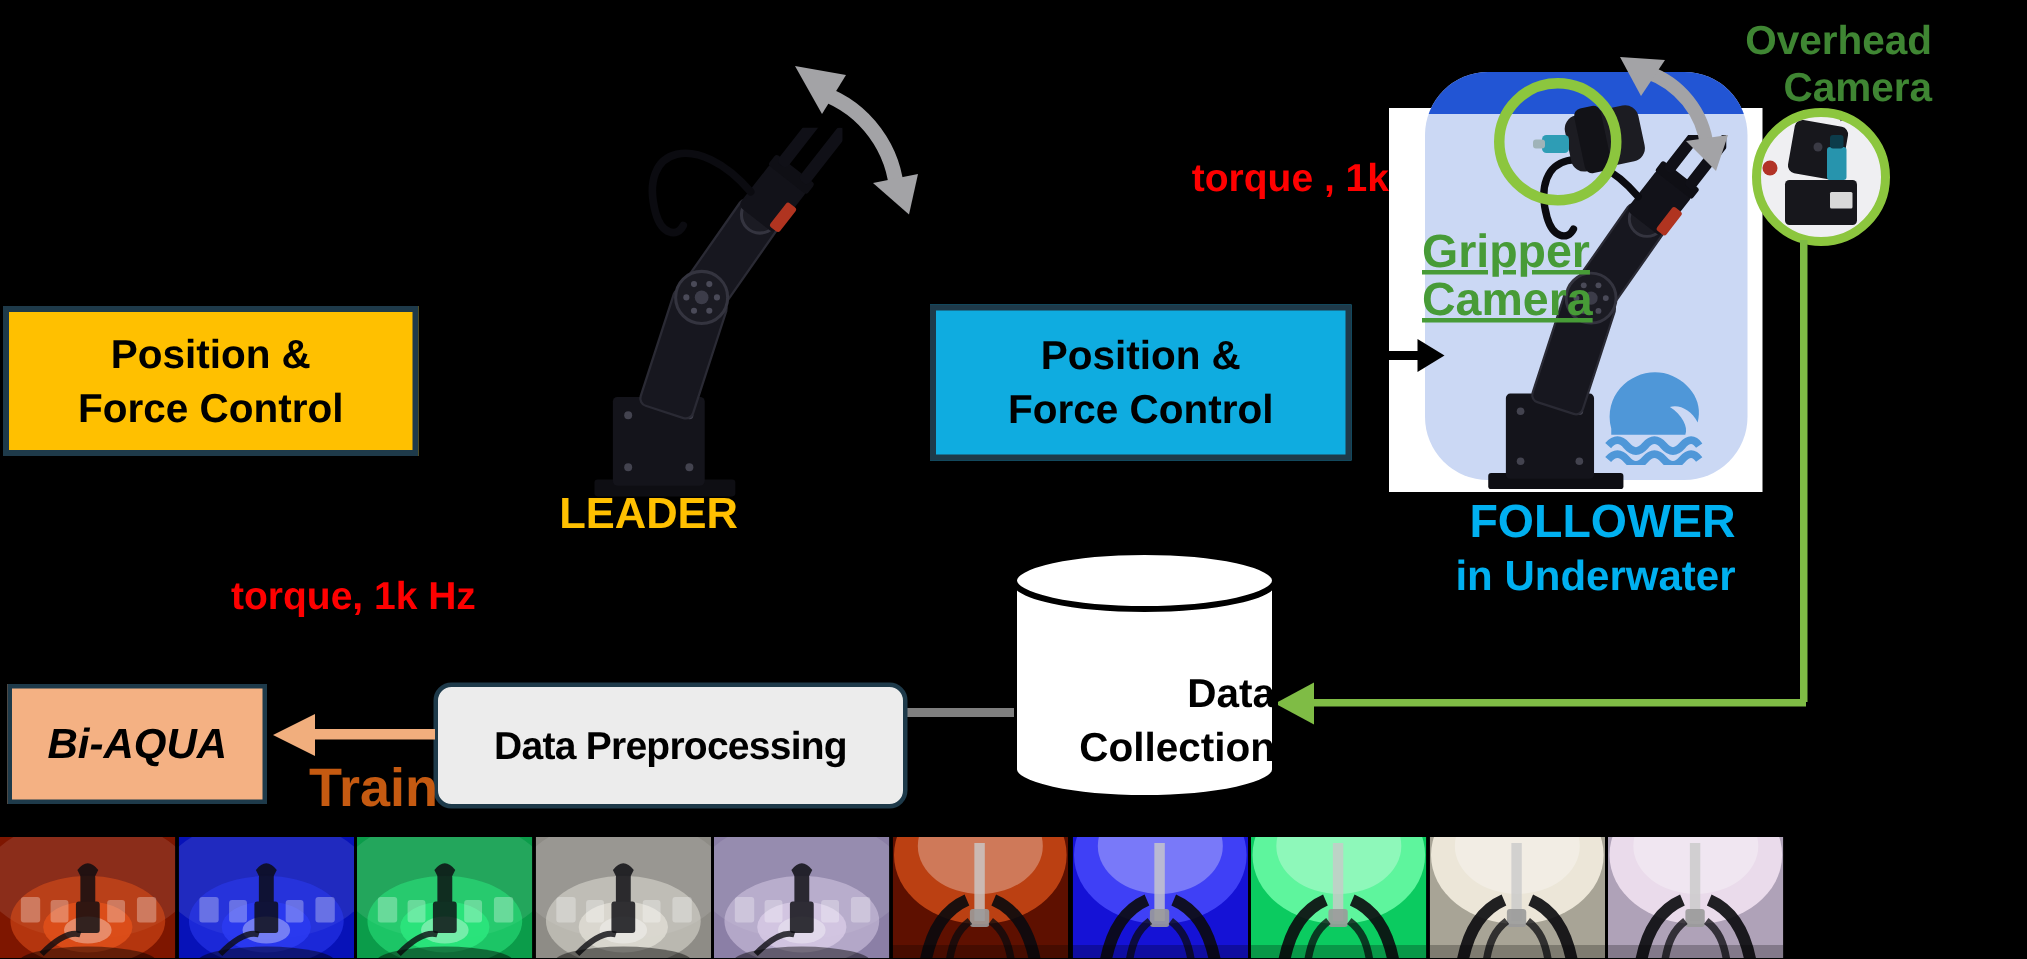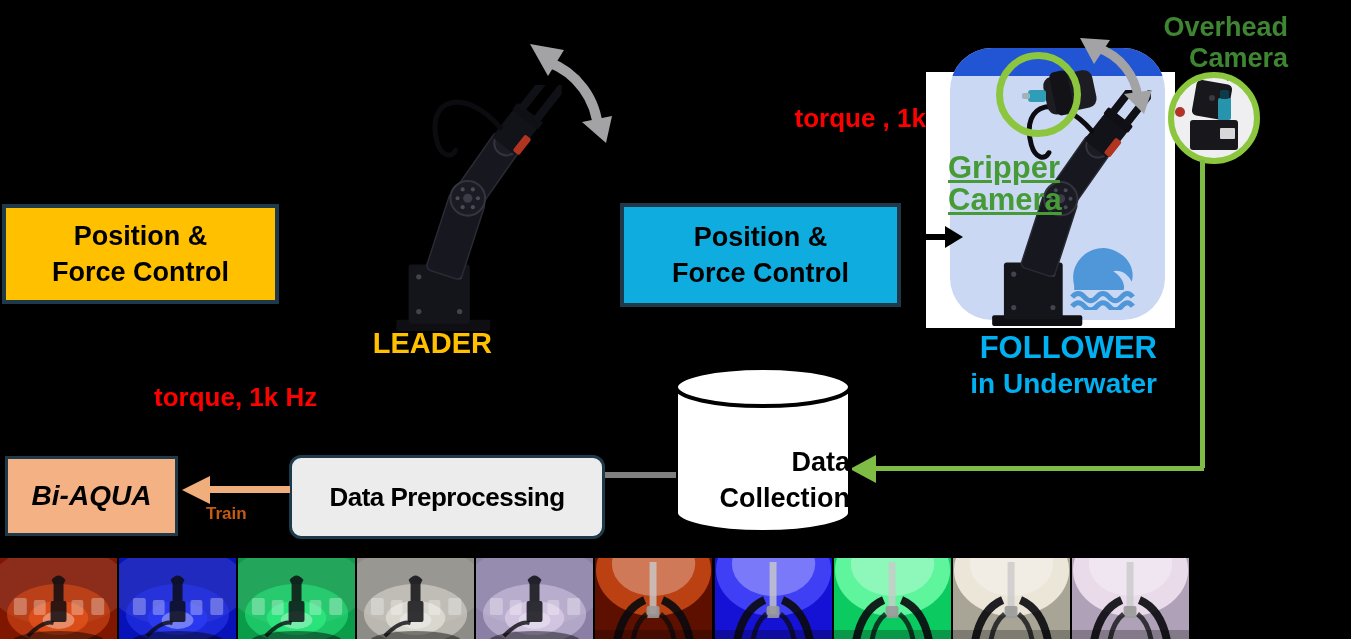--- a/index.html
+++ b/index.html
@@ -227,21 +227,21 @@
 
   <div class="hline" style="left:602px;top:472px;width:74px;height:6px;background:var(--gray_arrow);"></div>
   <div class="tri" style="left:578px;top:462px;border-right:26px solid var(--gray_arrow);border-top:13px solid transparent;border-bottom:13px solid transparent;"></div>
 
   <div class="box prep-box" style="left:289px;top:455px;width:316px;height:84px;">
     <span>Data Preprocessing</span>
   </div>
 
   <div class="hline" style="left:208px;top:486px;width:82px;height:7px;background:var(--orange_arrow);"></div>
   <div class="tri" style="left:182px;top:476px;border-right:28px solid var(--orange_arrow);border-top:14px solid transparent;border-bottom:14px solid transparent;"></div>
-  <div class="txt" style="left:206px;top:504px;font-size:17px;color:var(--dark_orange);">Train</div>
+  <div class="txt" style="left:206px;top:504px;font-size:36px;color:var(--dark_orange);">Train</div>
 
   <div class="box aqua-box" style="left:5px;top:456px;width:173px;height:80px;">
     <span>Bi-AQUA</span>
   </div>
 
   <div class="filmstrip">
     <div class="frame" style="--base: #7E1600; --glow: #E0501A;">
         <svg>
           <use href="#scene-overhead"></use>
         </svg>

